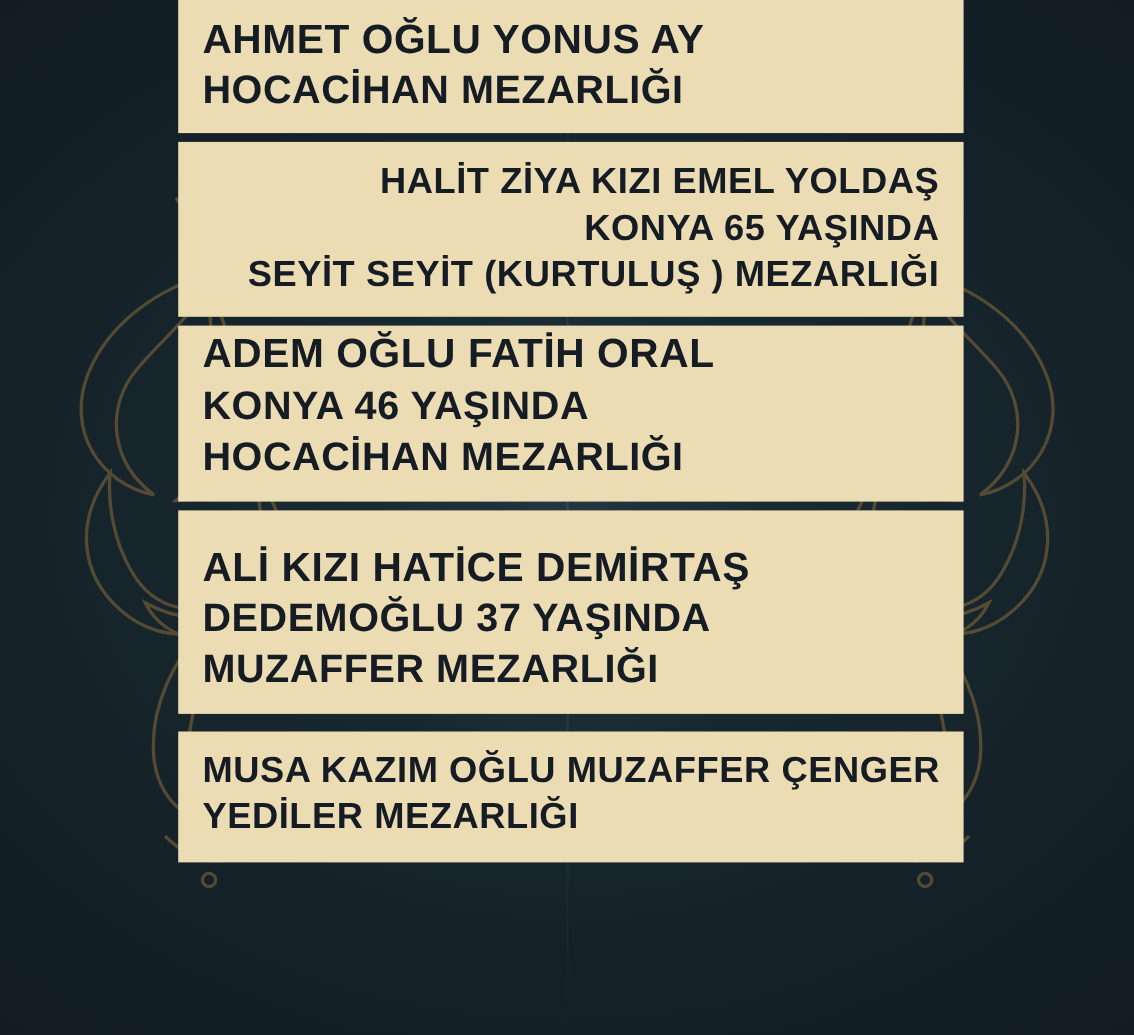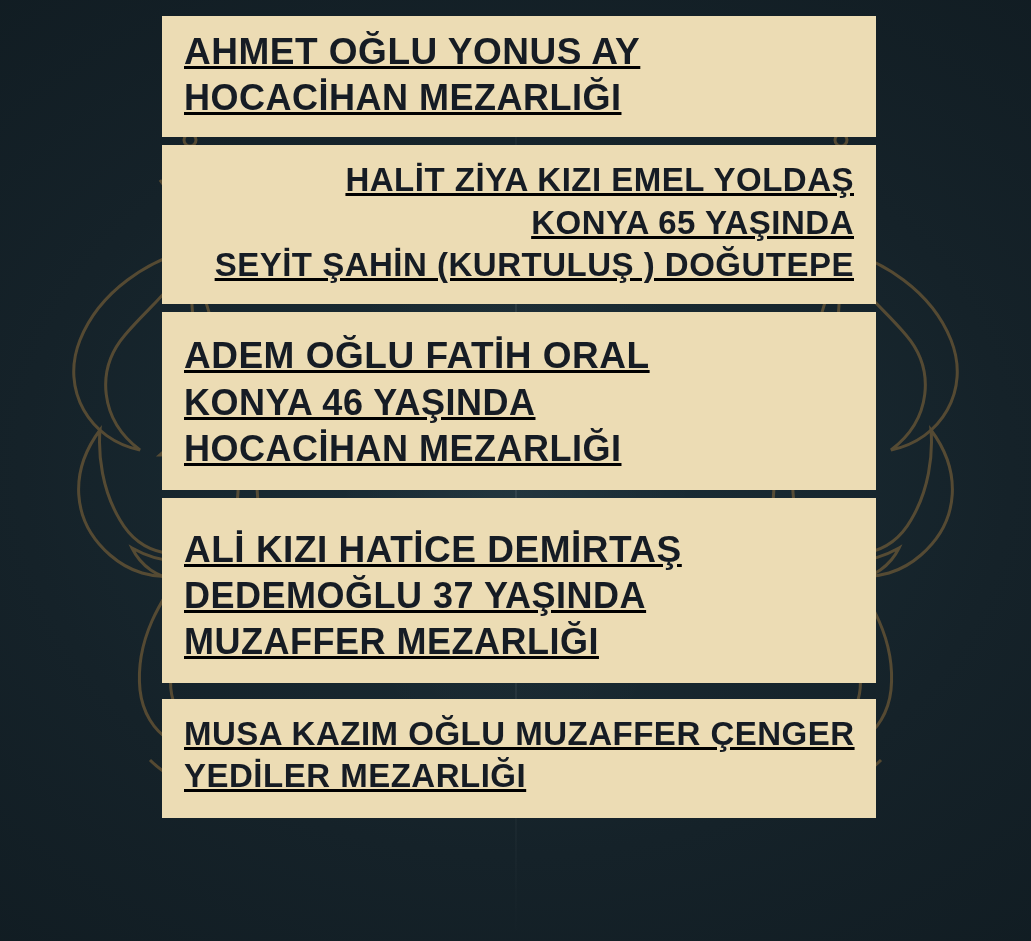--- a/index.html
+++ b/index.html
@@ -56,23 +56,22 @@
     height: 941px;
     transform: translateX(-50%);
     background: linear-gradient(to bottom, rgba(255,255,255,0.0), rgba(255,255,255,0.07) 35%, rgba(255,255,255,0.07) 65%, rgba(255,255,255,0.0));
     pointer-events: none;
   }
 
   
   #cards {
     position: absolute;
     left: 162px;
-    top: 16px;
+    top: 0;
     width: 714px;
-    text-decoration: underline;
   }
 
   .card {
     background: #ecdcb4;
     color: #161c24;
     padding: 10px 0 12px 0;
     margin-bottom: 8px;
     box-sizing: border-box;
   }
   .card:last-child { margin-bottom: 0; margin-top: 16px; }
@@ -88,21 +87,21 @@
   .card .line.l1 { font-size: 37px; }
   .card .line.l2 { font-size: 36px; }
   .card .line.l3 { font-size: 36px; }
 
   
   .card[data-idx="1"] .line { font-size: 33px; }
   .card[data-idx="4"] .line { font-size: 33px; }
 
   .card[data-idx="0"] { padding-top: 12px; padding-bottom: 16px; }
   .card[data-idx="1"] { padding-top: 14px; padding-bottom: 18px; text-align: right; }
-  .card[data-idx="2"] { padding-top: 20px; padding-bottom: 18px; }
+  .card[data-idx="2"] { padding-top: 2px; padding-bottom: 18px; }
   .card[data-idx="3"] { padding-top: 28px; padding-bottom: 18px; }
   .card[data-idx="4"] { padding-top: 14px; padding-bottom: 20px; }
 </style>
 </head>
 <body>
 
 <div id="stage">
 
   <div class="center-glow"></div>
   <div class="seam"></div>
@@ -140,21 +139,21 @@
   <div id="cards">
 
     <div class="card" data-idx="0">
       <div class="line l1">AHMET OĞLU YONUS AY</div>
       <div class="line l3">HOCACİHAN MEZARLIĞI</div>
     </div>
 
     <div class="card" data-idx="1">
       <div class="line l1">HALİT ZİYA KIZI EMEL YOLDAŞ</div>
       <div class="line l2">KONYA 65 YAŞINDA</div>
-      <div class="line l3">SEYİT ŞAHİN (KURTULUŞ ) DOĞUTEPE</div>
+      <div class="line l3">SEYİT SEYİT (KURTULUŞ ) MEZARLIĞI</div>
     </div>
 
     <div class="card" data-idx="2">
       <div class="line l1">ADEM OĞLU FATİH ORAL</div>
       <div class="line l2">KONYA 46 YAŞINDA</div>
       <div class="line l3">HOCACİHAN MEZARLIĞI</div>
     </div>
 
     <div class="card" data-idx="3">
       <div class="line l1">ALİ KIZI HATİCE DEMİRTAŞ</div>

